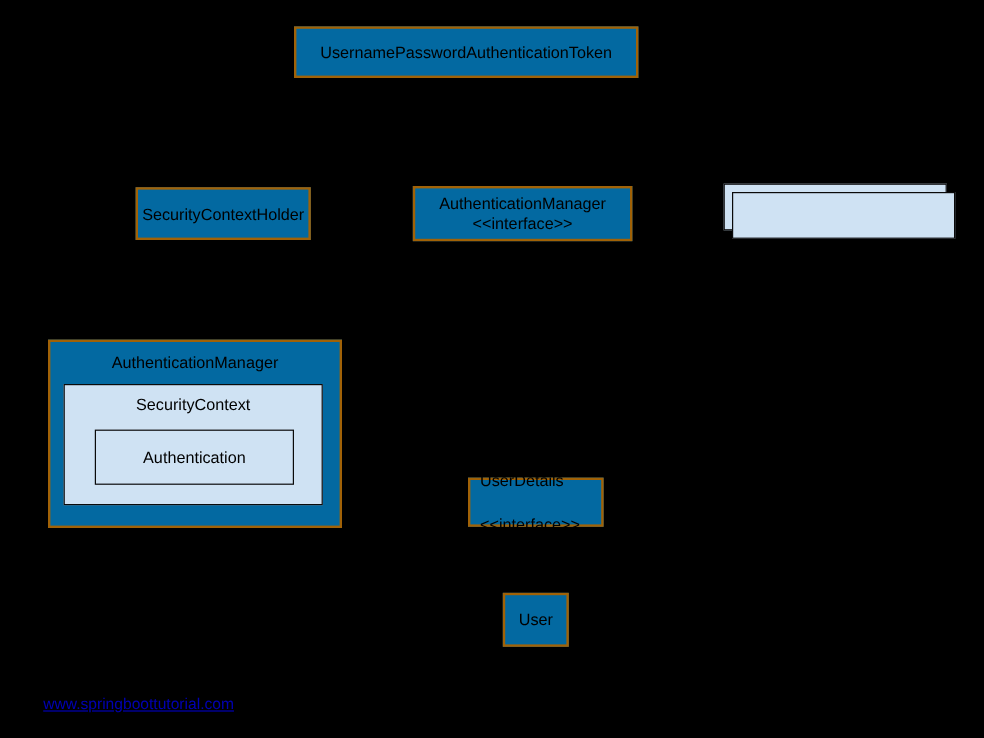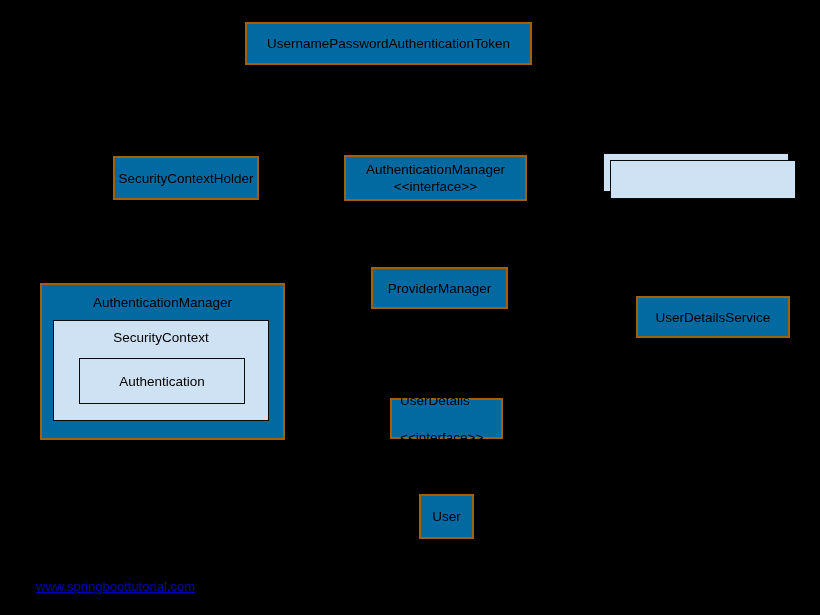--- a/index.html
+++ b/index.html
@@ -95,27 +95,21 @@
   <div class="node n-holder">
     <span>AuthenticationManager</span>
     <div class="node n-context">
       <span>SecurityContext</span>
       <div class="n-auth">
         <span>Authentication</span>
       </div>
     </div>
   </div>
 
-  <div class="node n-provider-manager">
-    <span>ProviderManager</span>
-  </div>
 
-  <div class="node n-user-details-svc">
-    <span>UserDetailsService</span>
-  </div>
 
   <div class="node n-user-details">
     <span>UserDetails</span>
     <span>&lt;&lt;interface&gt;&gt;</span>
   </div>
 
   <div class="node n-user">
     <span>User</span>
   </div>
 

